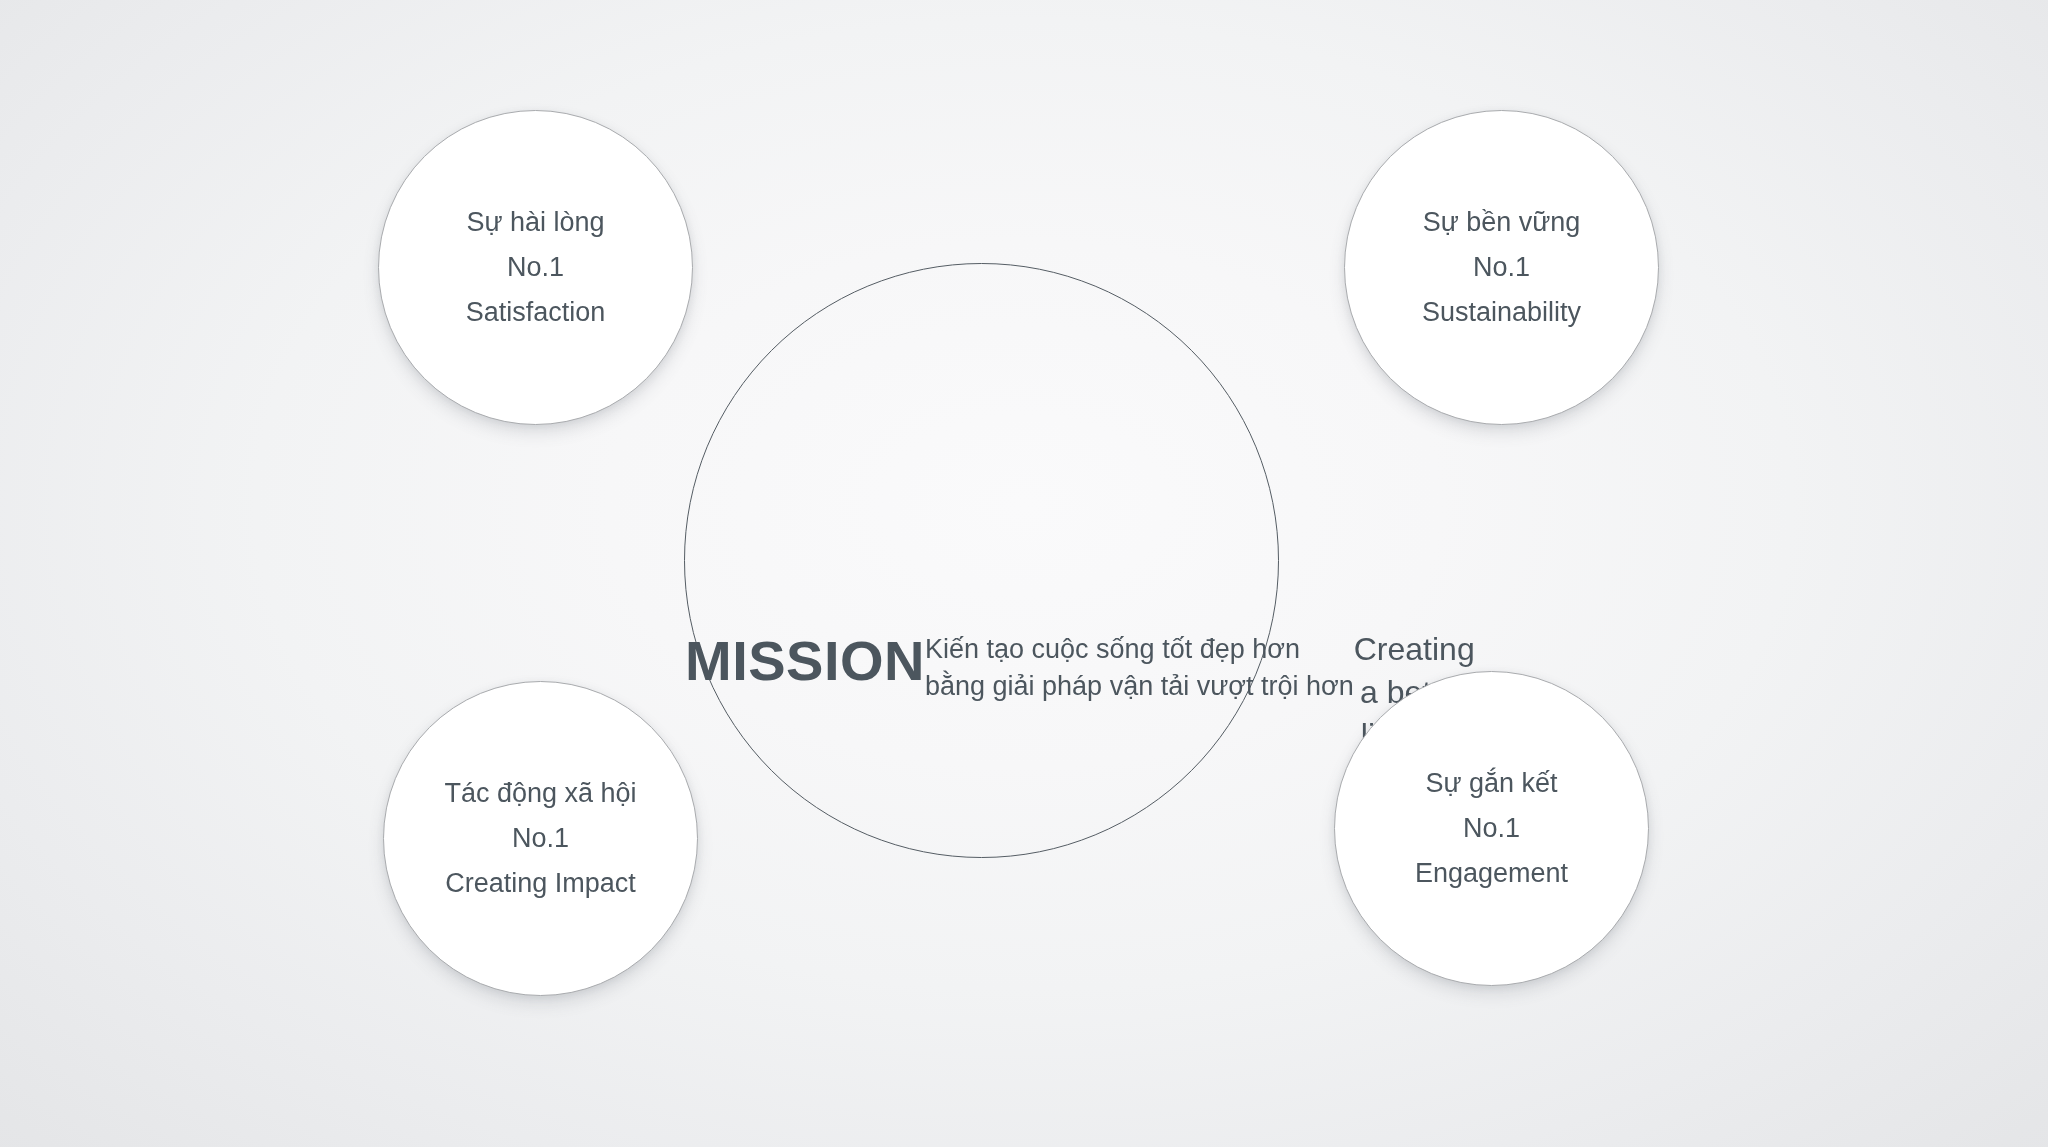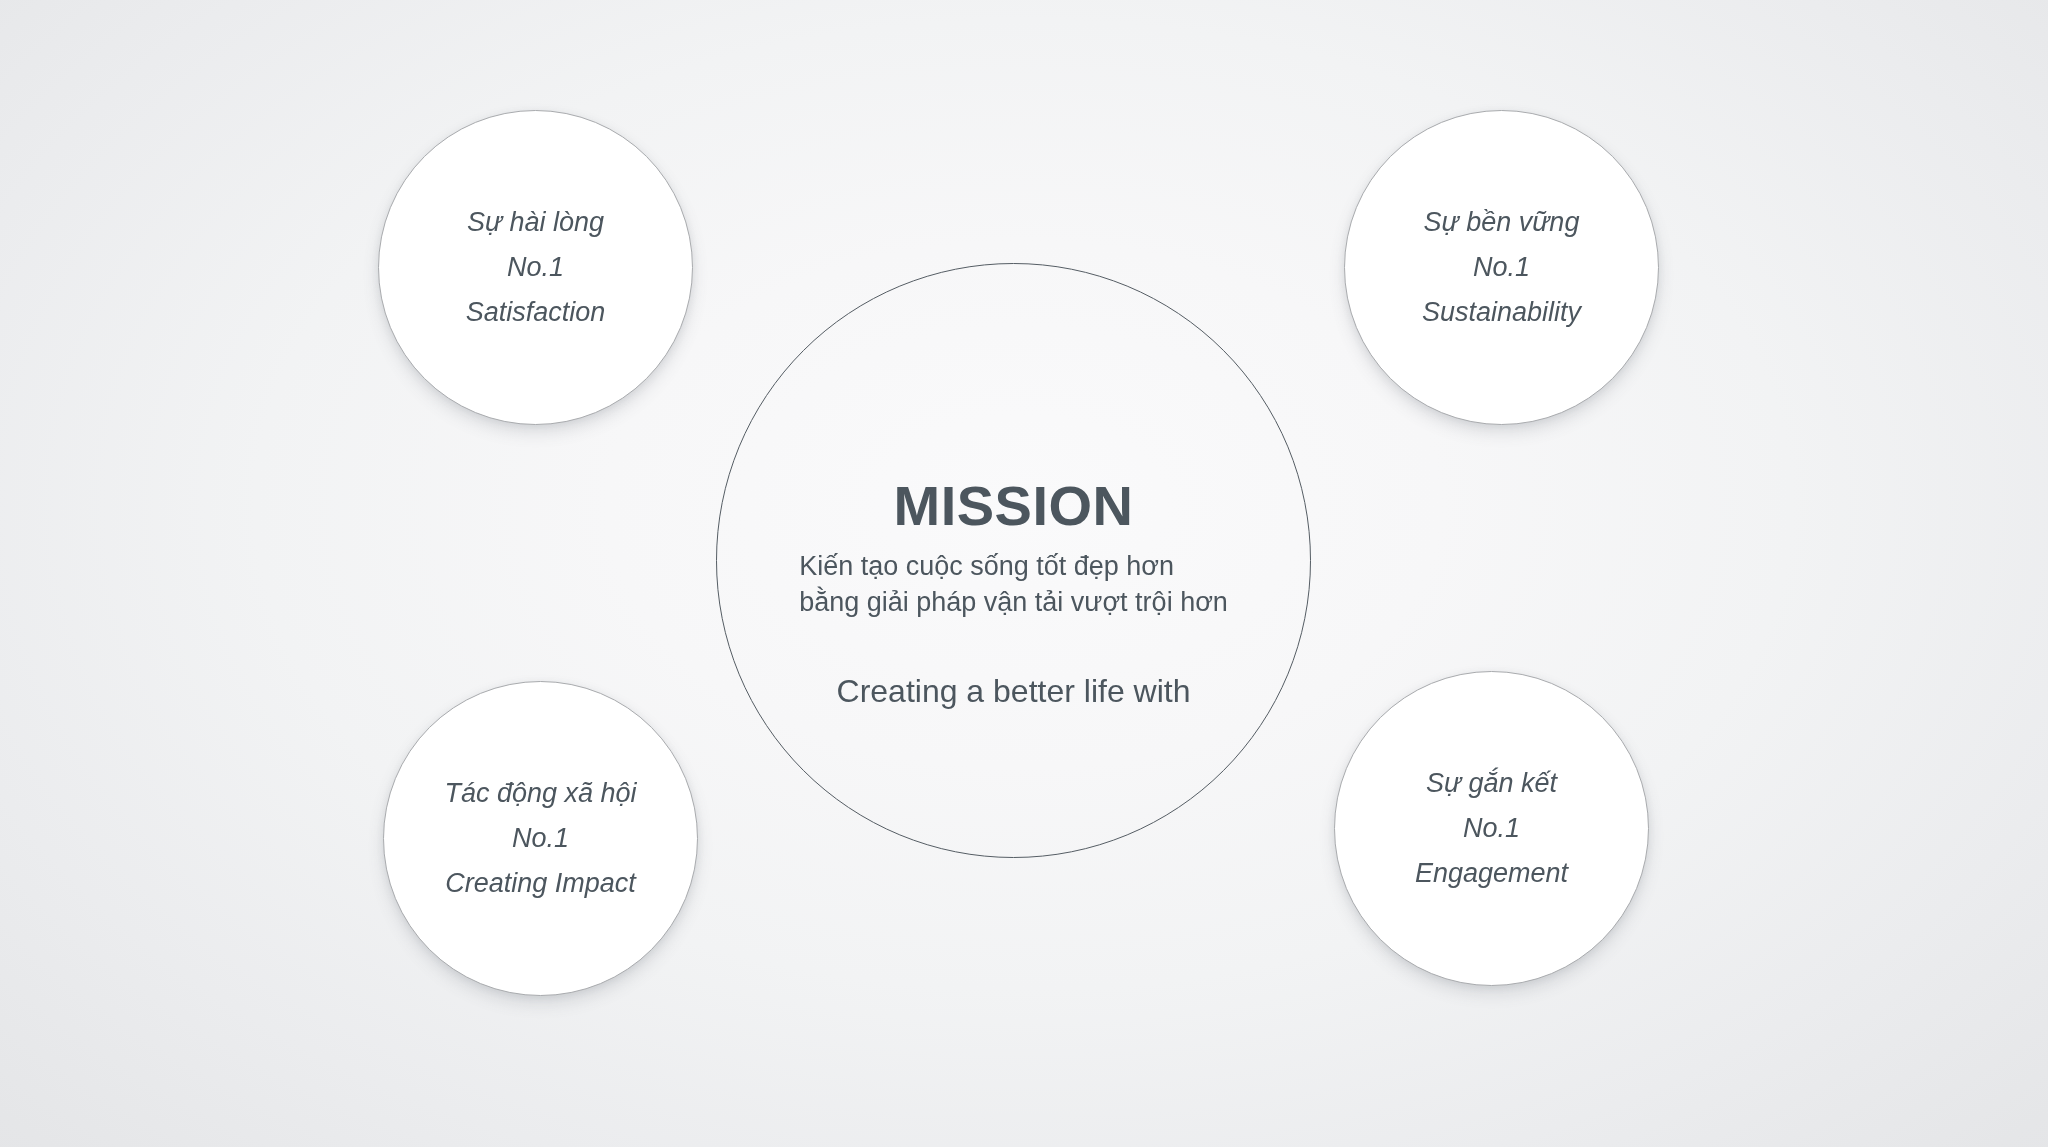--- a/index.html
+++ b/index.html
@@ -27,30 +27,29 @@
         #f7f7f8 26%,
         #f2f3f4 48%,
         #ebecee 70%,
         #e5e6e8 88%,
         #e2e3e6 100%);
   }
 
   
   .mission-circle {
     position: absolute;
-    left: 716px;
+    left: 684px;
     top: 263px;
     width: 595px;
     height: 595px;
     border-radius: 50%;
     border: 1.3px solid #555d64;
     background: transparent;
     box-sizing: border-box;
     display: flex;
-    flex-direction: column;
     align-items: center;
     justify-content: flex-start;
     padding-top: 214px;
   }
 
   .mission-title {
     font-size: 56px;
     font-weight: bold;
     letter-spacing: 0.5px;
     color: #4c565e;
@@ -92,21 +91,20 @@
     background: #ffffff;
     border: 1.1px solid #a9abae;
     box-sizing: border-box;
     box-shadow:
       0 8px 16px rgba(90, 95, 105, 0.16),
       0 2px 7px rgba(90, 95, 105, 0.10);
     display: flex;
     flex-direction: column;
     justify-content: center;
     text-align: center;
-    font-style: italic;
   }
 
   .value-circle .line {
     font-size: 27px;
     color: #4c565e;
     line-height: 1.0;
     white-space: nowrap;
     margin: 0;
     padding: 9px 0;
   }

